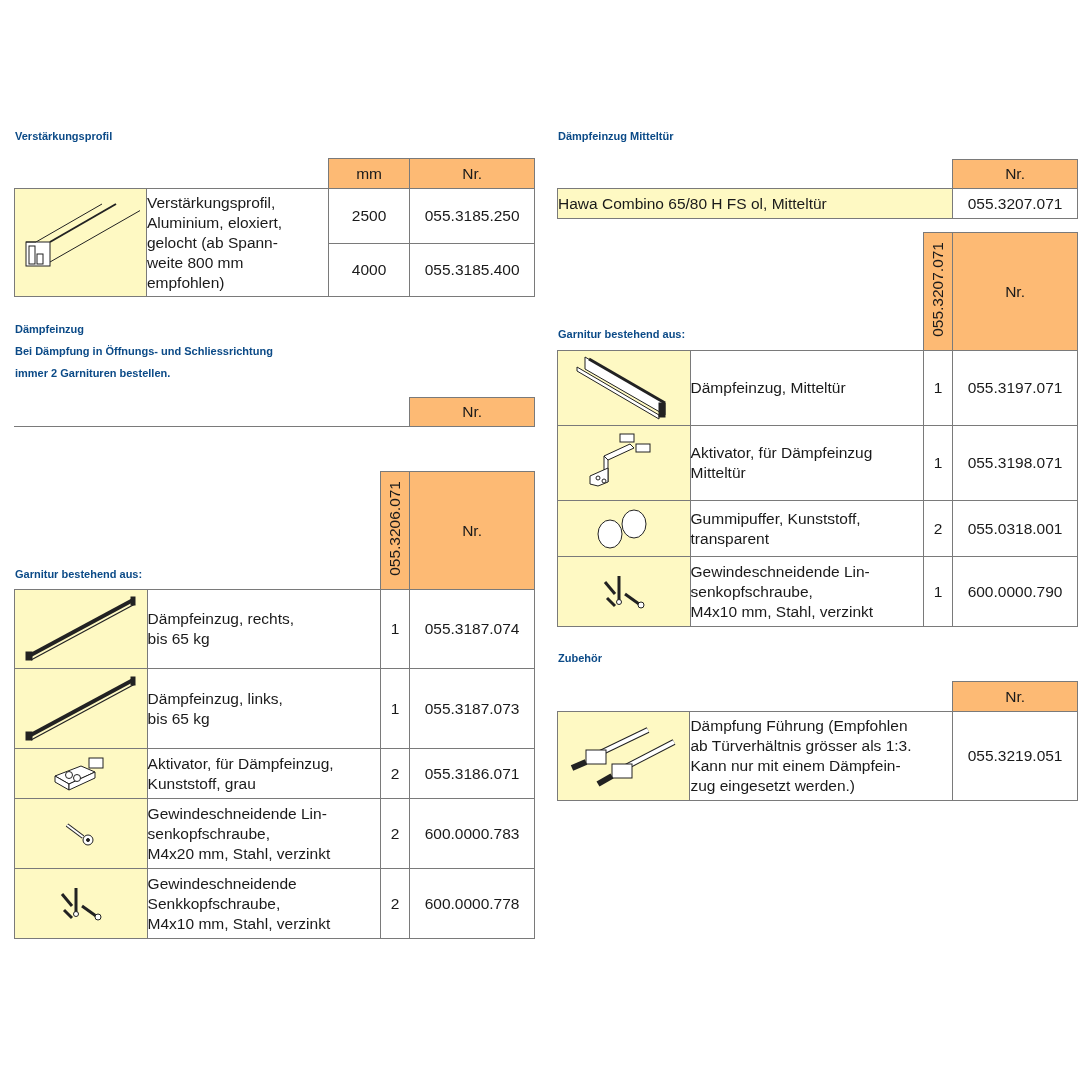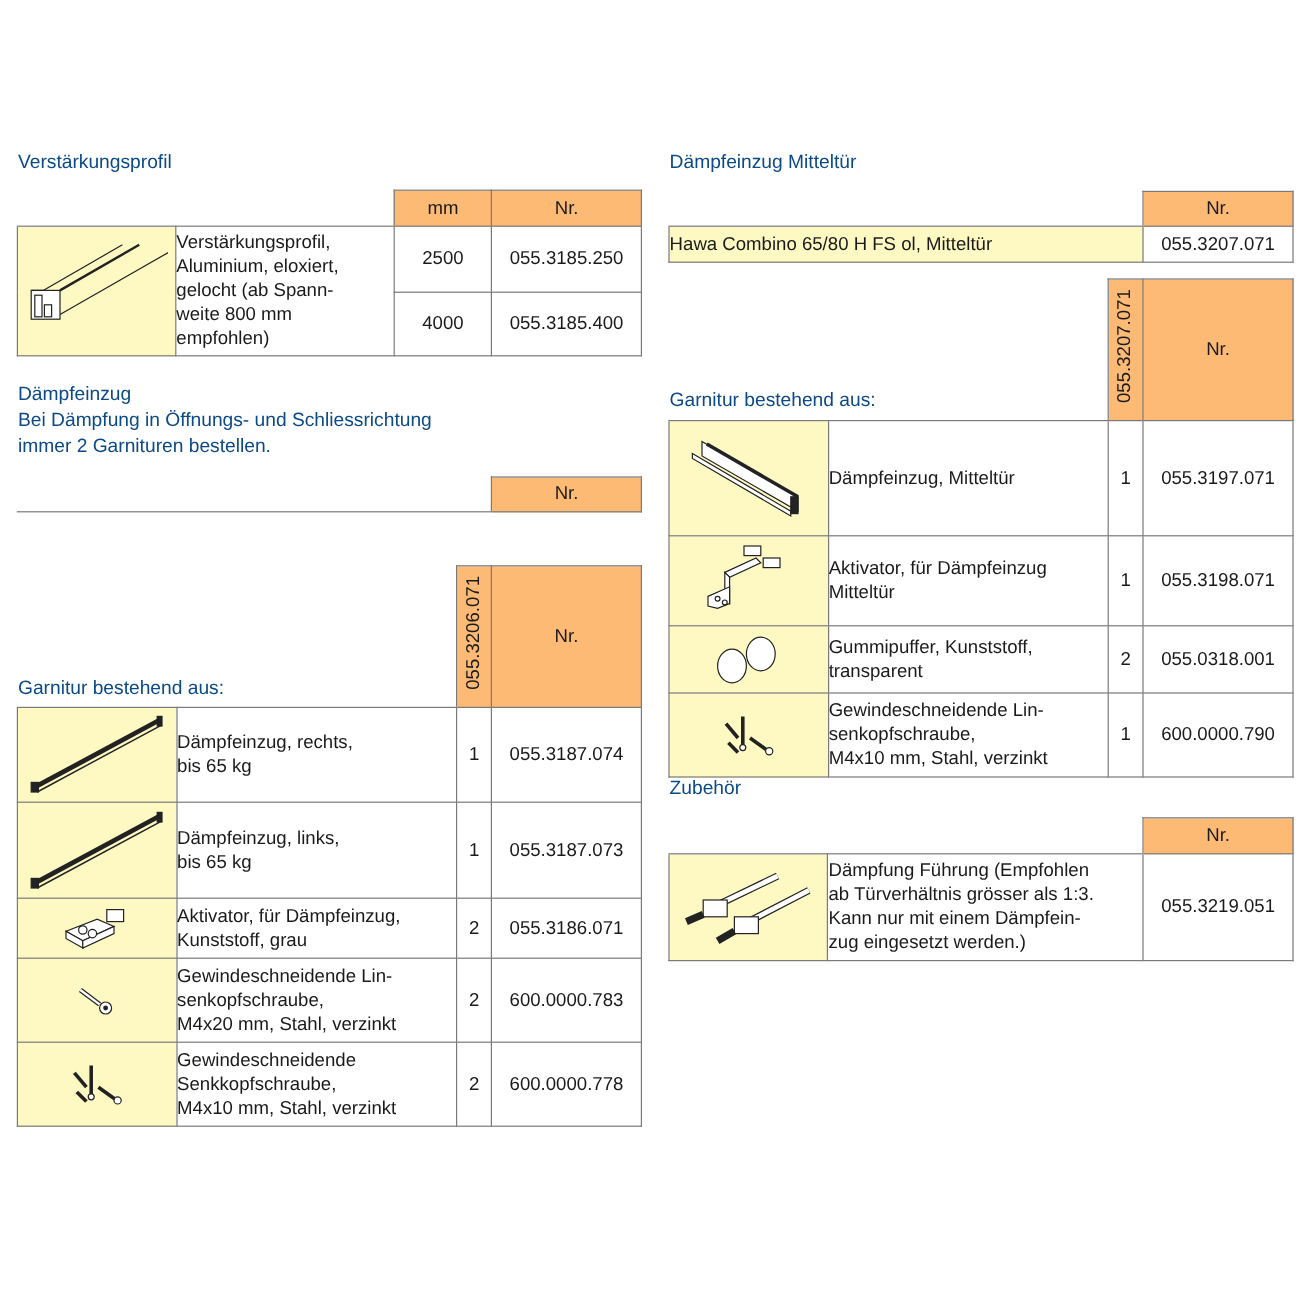--- a/index.html
+++ b/index.html
@@ -1,19 +1,19 @@
 <!DOCTYPE html>
 <html><head>
 <meta charset="utf-8">
 <style>
   html, body { margin:0; padding:0; background:#ffffff; }
   body { width:1092px; height:1092px; position:relative; overflow:hidden;
          font-family:"Liberation Sans", sans-serif; color:#1a1a1a; }
   .abs { position:absolute; }
-  .h { color:#0b4a87; font-weight:normal; font-size:16px; line-height:22px; margin:0; }
+  .h { color:#0b4a87; font-weight:bold; font-size:11px; line-height:22px; margin:0; }
   table { border-collapse:collapse; position:absolute; font-size:15.5px; line-height:20px; }
   td, th { border:1px solid #7a7a7a; padding:0; font-weight:normal; }
   th { background:#fdba74; }
   .gray { background:#fef9c3; }
   .white { background:#ffffff; }
   .c { text-align:center; vertical-align:middle; }
   .desc { text-align:left; vertical-align:middle; padding-left:0; padding-right:4px; }
   .noline { border:none; background:transparent; }
   .pic { vertical-align:middle; text-align:center; }
   .pic svg { display:block; margin:auto; }
@@ -202,21 +202,21 @@
 
 <div class="h abs" style="left:558px;top:323px;">Garnitur bestehend aus:</div>
 
 <table style="left:557px;top:232px;width:521px;">
   <tbody>
       <tr style="height:118px;">
     <td class="noline" colspan="2" style="width:366px;border-bottom:1px solid #7a7a7a;"></td>
     <th class="c" style="width:28px;"><span class="vert">055.3207.071</span></th>
     <th class="c" style="width:124px;">Nr.</th>
   </tr>
-  <tr style="height:96px;">
+  <tr style="height:75px;">
     <td class="gray pic" style="width:130px;">
       <svg width="110" height="70" viewBox="0 0 110 70">
         <g stroke="#222" fill="#fff" stroke-width="1">
               <polygon points="16,4 96,50 96,62 16,16"></polygon>
               <line x1="20" y1="6" x2="96" y2="50" stroke-width="3"></line>
               <polygon points="8,14 90,62 90,66 8,18"></polygon>
               <rect x="90" y="50" width="6" height="14" fill="#222"></rect>
             </g>
       </svg>
     </td>

